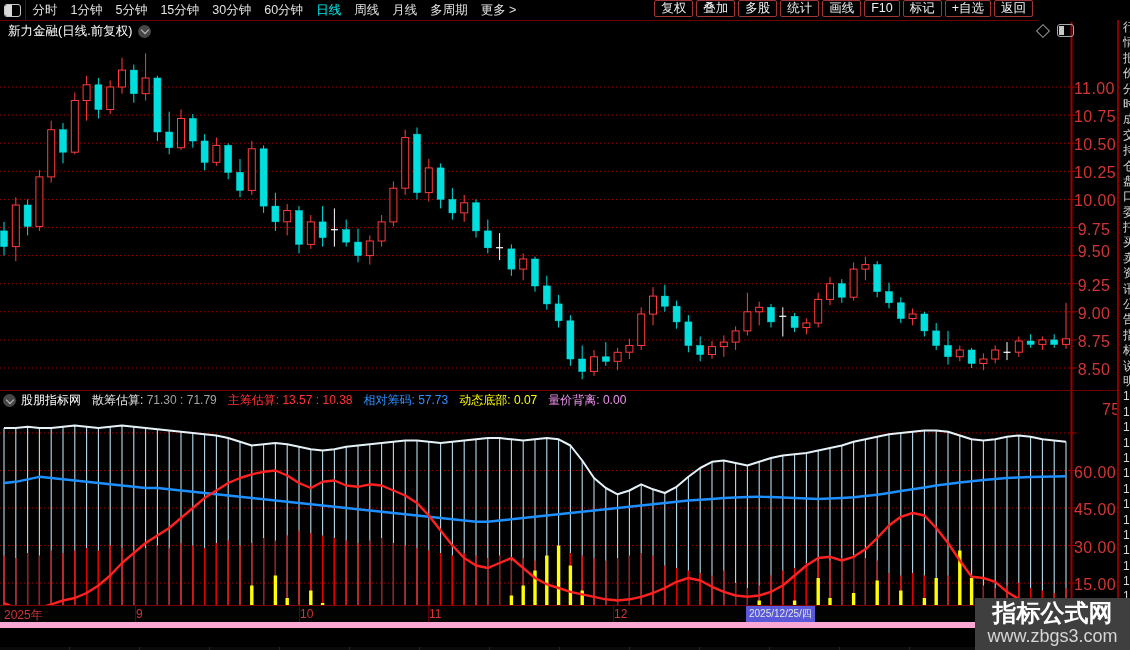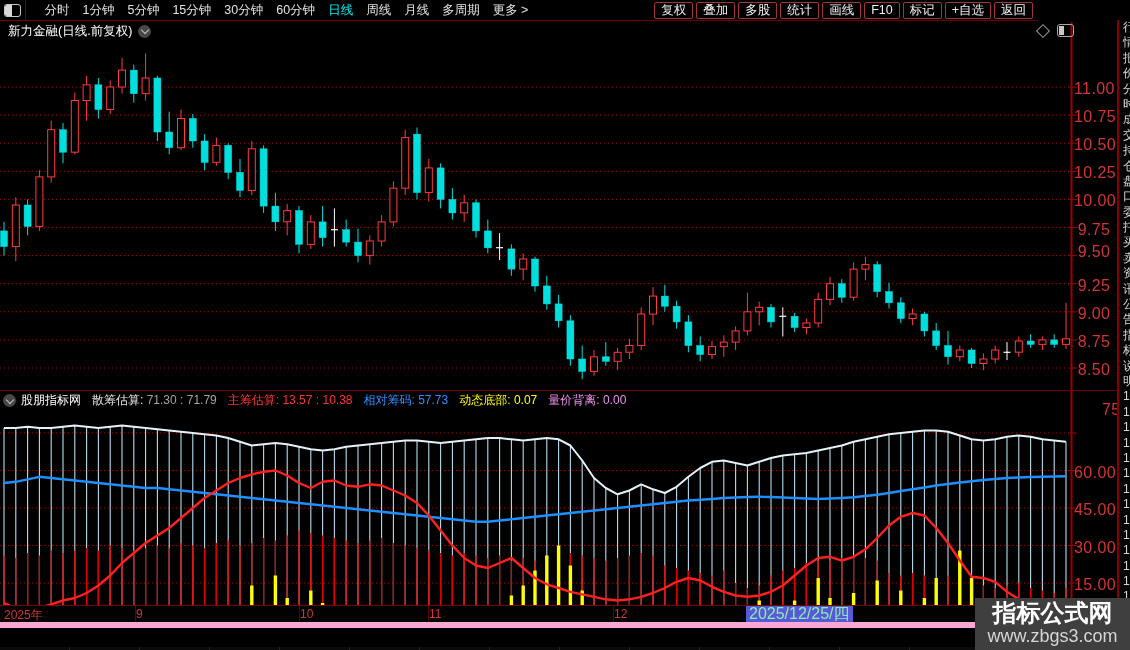--- a/index.html
+++ b/index.html
@@ -1,20 +1,20 @@
 <!DOCTYPE html>
 <html><head>
 <meta charset="utf-8">
 <style>
   html,body{margin:0;padding:0;background:#000;}
   body{width:1130px;height:650px;position:relative;overflow:hidden;
        font-family:"Liberation Sans",sans-serif;-webkit-font-smoothing:none;}
   
   #toolbar{position:absolute;top:0;left:0;width:1038px;height:20px;background:#000;
-           border-bottom:1px solid #6e0000;display:flex;align-items:center;z-index:7;gap:12px;}
+           border-bottom:1px solid #6e0000;display:flex;z-index:7;}
   #win-box{width:25px;height:20px;border-right:1px solid #7a0000;display:flex;align-items:center;justify-content:center;}
   #win-icon{width:15px;height:11px;border:1px solid #c8c8c8;border-radius:3px;position:relative;overflow:hidden;}
   #win-icon:after{content:"";position:absolute;left:0;top:0;width:7px;height:11px;background:#d8d8d8;}
   .period{color:#e2e2e2;font-size:12.5px;margin:0 6.5px;white-space:nowrap;}
   .period.active{color:#00f0f0;}
   #tb-right{margin-left:auto;display:flex;gap:3px;padding-right:5px;}
   .tbtn{border:1px solid #a23636;color:#f0f0f0;font-size:12.5px;padding:0 6px;height:15px;
         line-height:15px;border-radius:2px;white-space:nowrap;}
   
   #titlebar{position:absolute;top:23px;left:0;height:16px;display:flex;align-items:center;z-index:6;}
@@ -32,22 +32,22 @@
   .ylab{position:absolute;left:1074px;width:40px;text-align:center;color:#d23535;font-size:16px;letter-spacing:.4px;}
   
   #ind-header{position:absolute;top:392px;left:0;height:17px;display:flex;align-items:center;z-index:6;font-size:12px;white-space:nowrap;}
   #ind-site{color:#fff;margin-left:5px;}
   .ind-seg{margin-left:11px;}
   
   #time-axis{position:absolute;top:605px;left:0;width:1118px;height:16px;background:#020202;
              border-top:1px solid #7a0000;border-bottom:6px solid #f9a8d4;z-index:5;overflow:hidden;}
   .tlabel{position:absolute;top:1px;color:#d23535;font-size:12px;}
   .tsep{position:absolute;top:0;width:1px;height:16px;background:#5c0000;}
-  #date-highlight{position:absolute;top:0;height:16px;line-height:16px;background:#5858d8;color:#86efac;
-                  font-size:16px;padding:0 3px;text-align:center;}
+  #date-highlight{position:absolute;top:0;height:16px;line-height:16px;background:#5858d8;color:#e5e5e5;
+                  font-size:10px;padding:0 3px;text-align:center;}
   #bottom-row{position:absolute;top:647px;left:0;width:1130px;height:3px;z-index:5;
               background:repeating-linear-gradient(90deg,#0a0a0a 0 69px,#7a0000 69px 70px);}
   
   #right-strip{position:absolute;top:20px;left:1117px;width:13px;height:630px;background:#050505;
                border-left:2px solid #8a0000;z-index:4;overflow:hidden;}
   .rs-char{color:#d8d8d8;font-size:12px;height:15.4px;line-height:15.4px;margin-left:4px;white-space:nowrap;}
   
   #watermark{position:absolute;left:975px;top:598px;width:155px;height:52px;background:#3f3f3f;
              z-index:9;text-align:center;}
   #wm1{color:#fff;font-weight:bold;font-size:24px;line-height:27px;margin-top:1px;}

